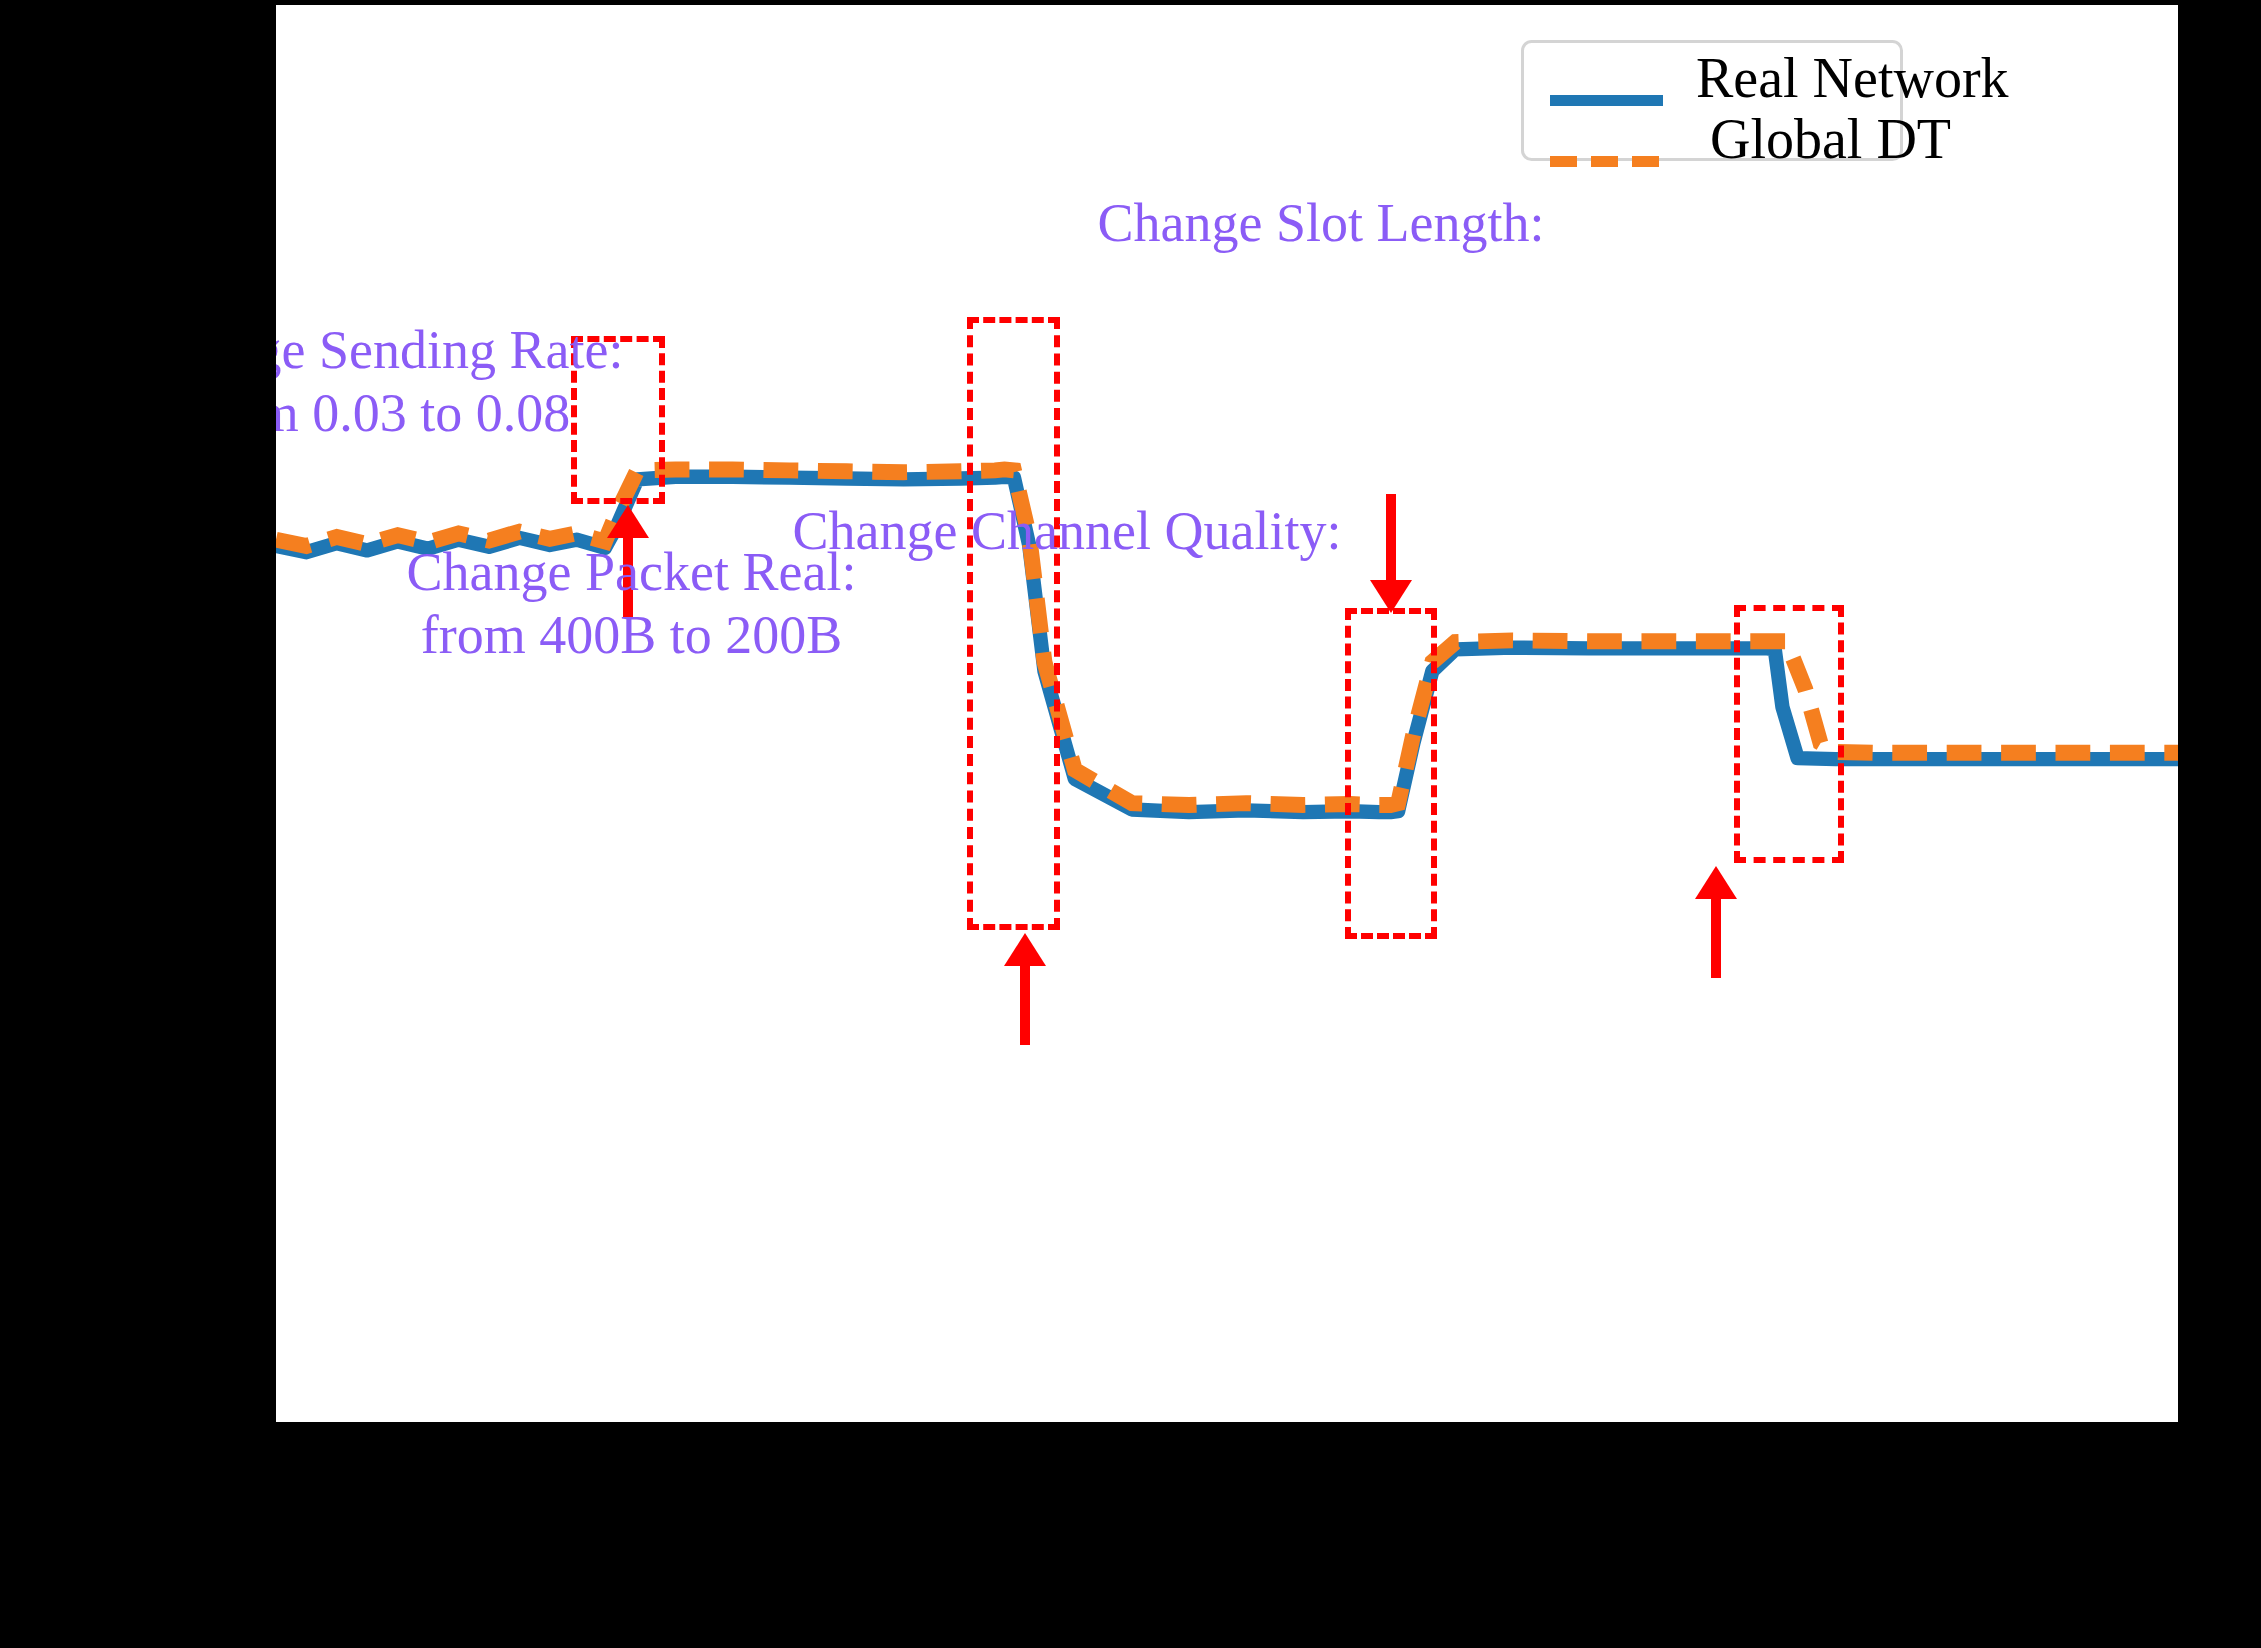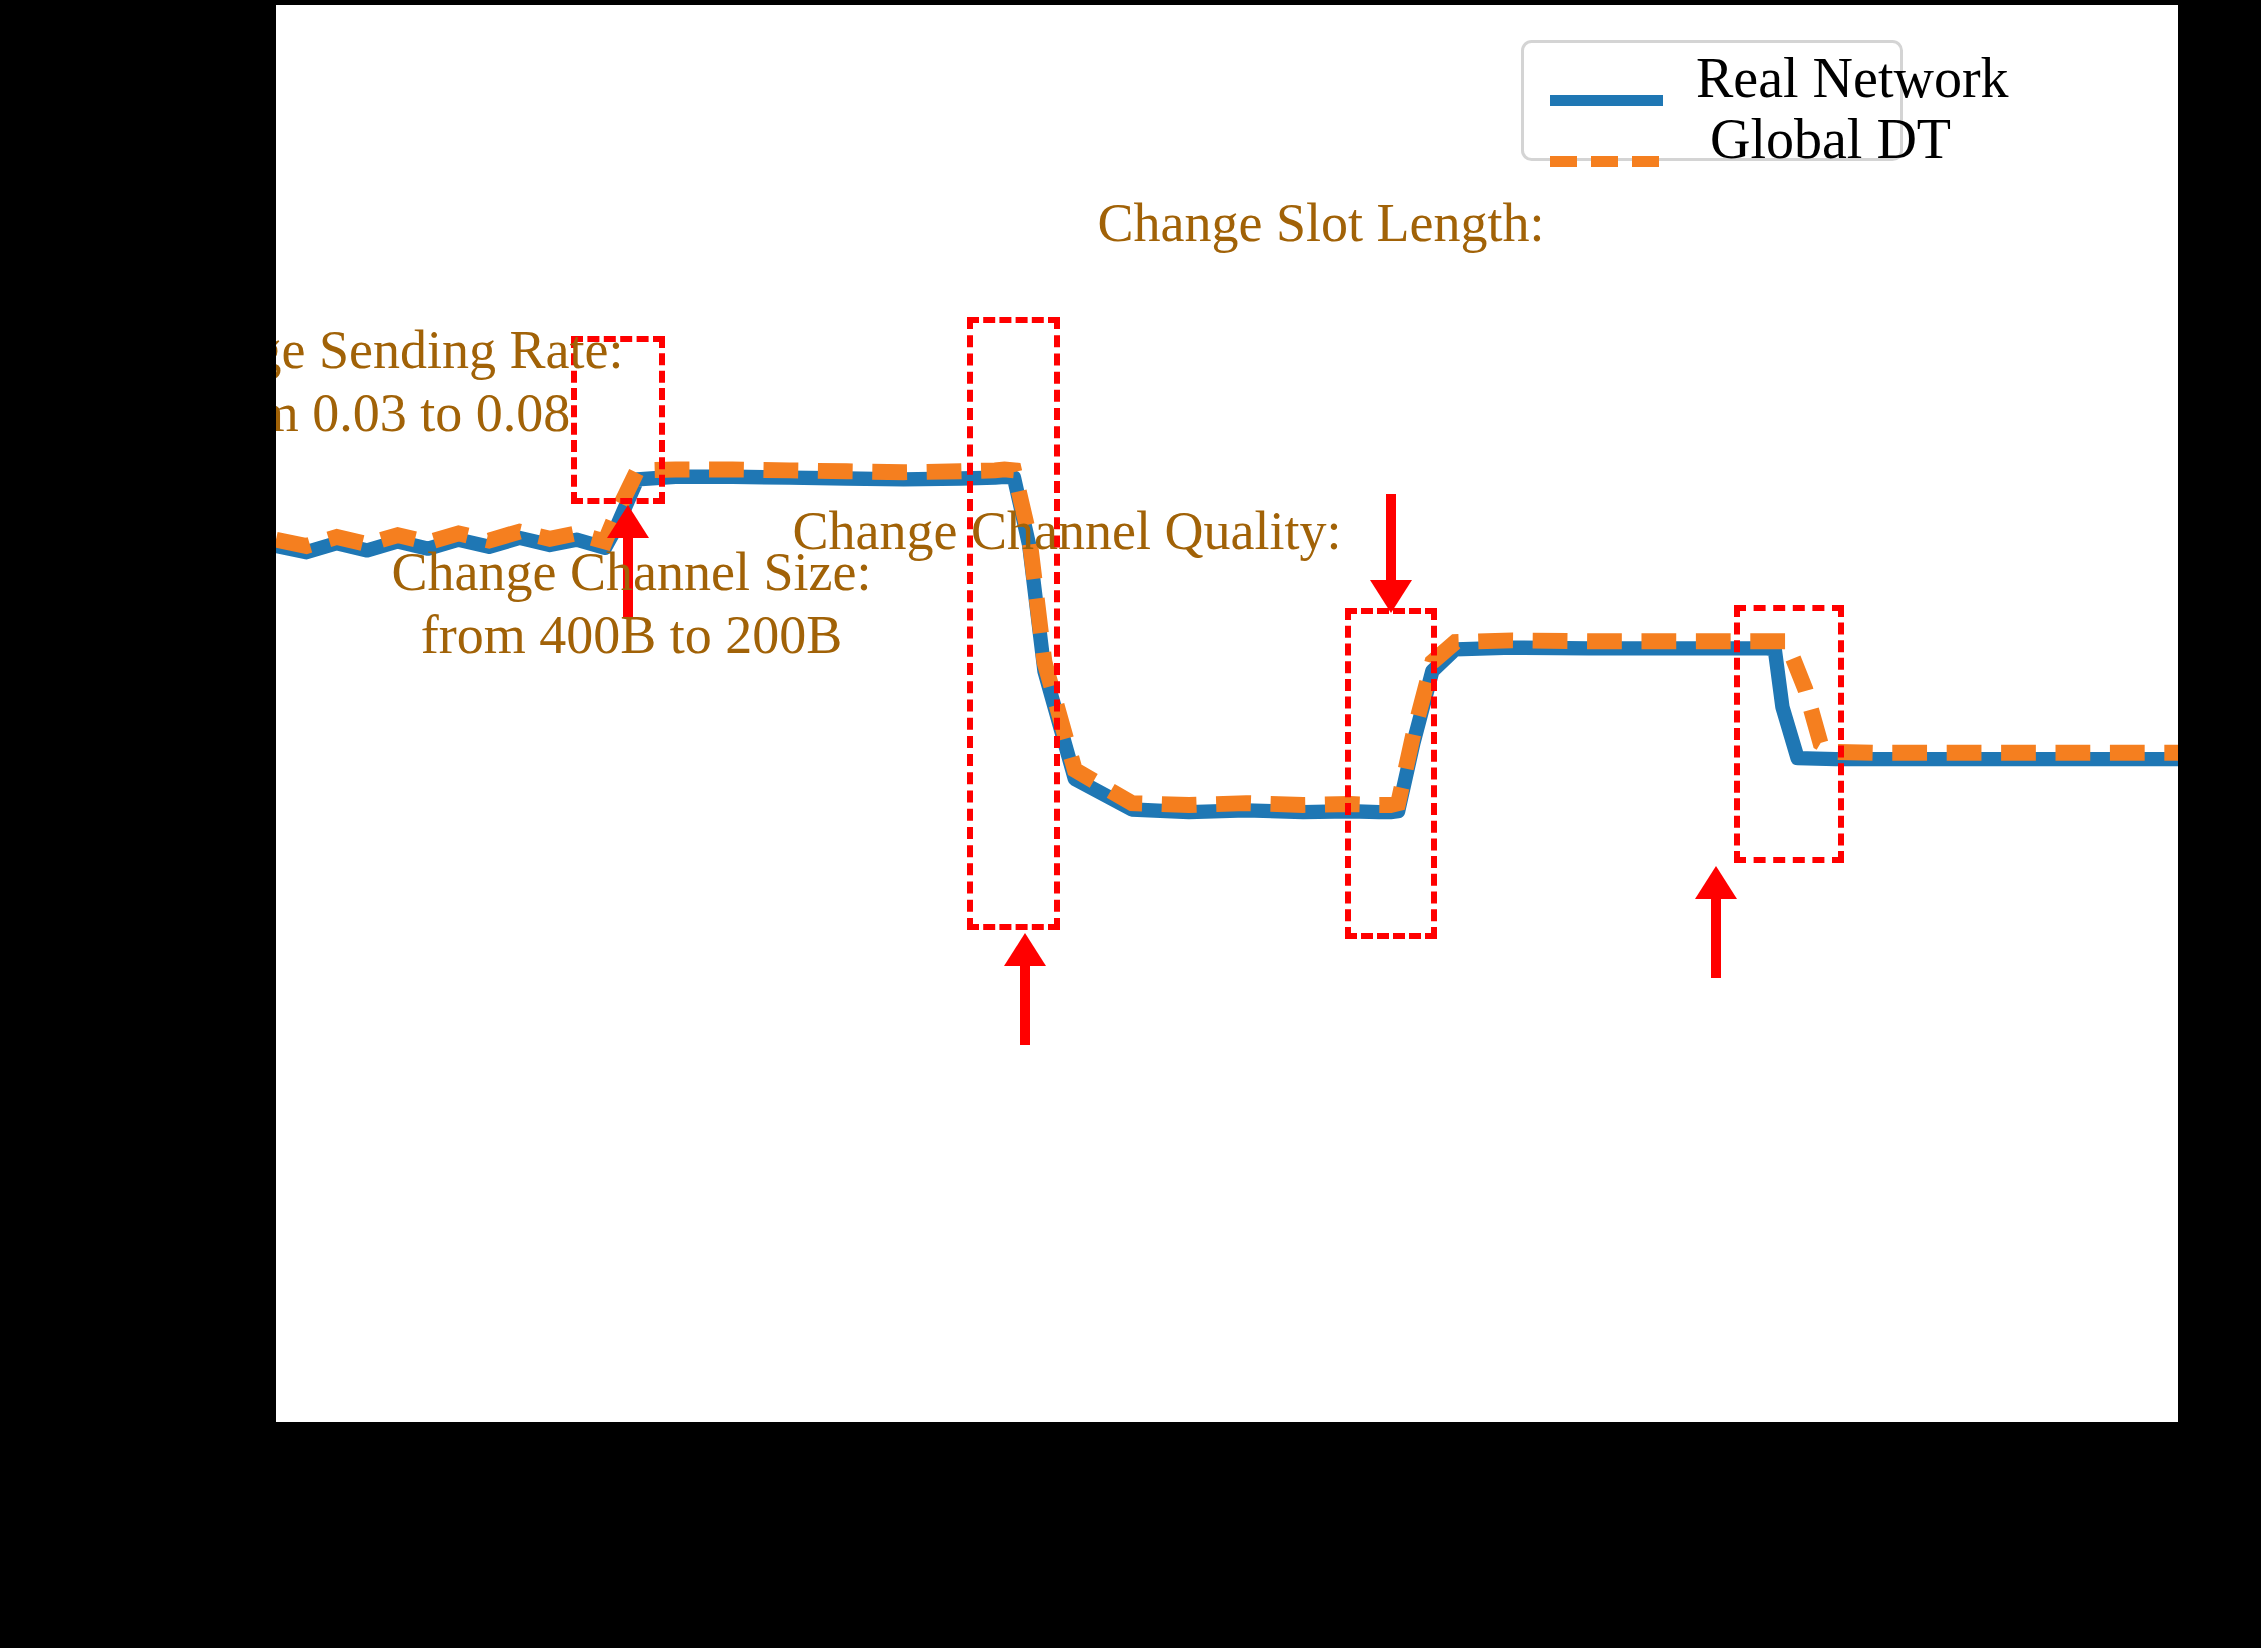--- a/index.html
+++ b/index.html
@@ -49,21 +49,21 @@
     margin-left:33px;
     font-size:56px;
     line-height:56px;
     color:#000;
     white-space:nowrap;
   }
 
   
   .annot{
     position:absolute;
-    color:#a16207;
+    color:#8b5cf6;
     font-size:54px;
     line-height:63px;
     white-space:nowrap;
     text-align:center;
   }
   .annot .l2{display:block;}
 
   #annot-sending{ left:-136px; top:314px; width:484px; }
   #annot-slot{    left:803px; top:187px; width:484px; }
   #annot-packet{  left:106px;  top:536px; width:499px; }
@@ -126,21 +126,21 @@
   <div class="annot" id="annot-sending">
     <span>Change Sending Rate:</span>
     <span class="l2">from 0.03 to 0.08</span>
   </div>
 
   <div class="annot" id="annot-slot">
     <span>Change Slot Length:</span>
   </div>
 
   <div class="annot" id="annot-packet">
-    <span>Change Channel Size:</span>
+    <span>Change Packet Real:</span>
     <span class="l2">from 400B to 200B</span>
   </div>
 
   <div class="annot" id="annot-channel">
     <span>Change Channel Quality:</span>
   </div>
 
   <div id="legend">
     <div class="legend-row r0">
       <div class="legend-swatch solid"></div>

